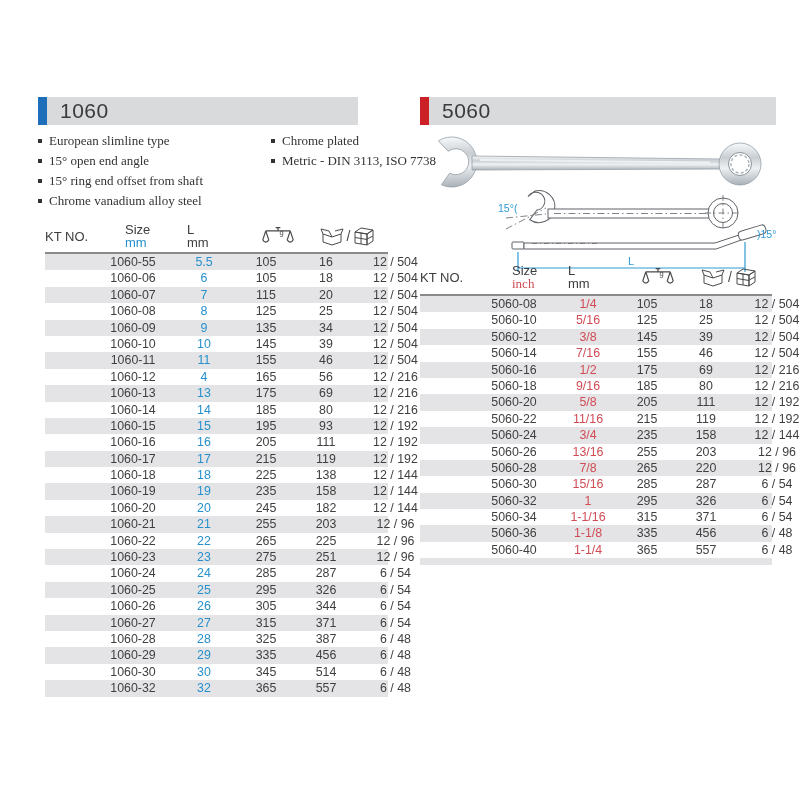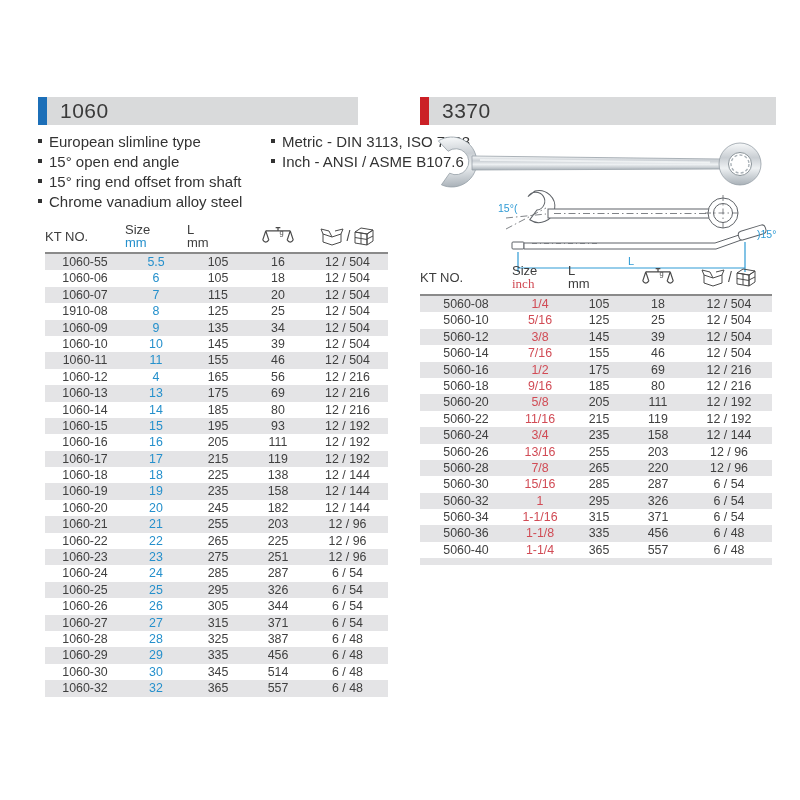--- a/index.html
+++ b/index.html
@@ -12,36 +12,36 @@
   .secbar .accent{width:9px; height:28px; flex:0 0 9px;}
   .secbar.metric .accent{background:#1c6fb8;}
   .secbar.inch .accent{background:#cb2026;}
   .secbar .sectitle{font-size:21px; color:#3a3a3a; padding-left:13px; letter-spacing:0.5px;}
   .secbar.metric{left:38px; top:97px; width:320px;}
   .secbar.inch{left:420px; top:97px; width:356px;}
   
   .features{position:absolute; top:131px;}
   .features.c1{left:38px; width:230px;}
   .features.c2{left:271px; width:200px;}
-  .feature{display:flex; align-items:center; height:20px; font-size:15px; color:#333;}
+  .feature{display:flex; align-items:center; height:20px; font-size:13px; color:#333;font-family:Liberation Serif, serif;}
   .bullet{width:4px; height:4px; background:#333; margin-right:7px; flex:0 0 4px;}
   
   .illus{position:absolute; left:420px; top:128px; width:356px; height:150px;}
   
   .spec-table{position:absolute; font-size:12.4px;}
   .spec-table.metric{left:45px; top:220px; width:343px;}
   .spec-table.inch{left:420px; top:260px; width:352px;}
   .thead{display:grid; align-items:center; border-bottom:2px solid #8a8a8a;}
   .spec-table.metric .thead{height:32px; grid-template-columns:80px 62px 62px 58px 81px;}
   .spec-table.inch  .thead{height:34px; grid-template-columns:92px 56px 62px 56px 86px;}
   .thcell{font-size:13px; line-height:13px; color:#3d3d3d;}
   .thcell .unit-mm{color:#2590cc;}
   .thcell .unit-inch{color:#d14b55;font-family:Liberation Serif, serif;}
   .thcell.iconcell{display:flex; justify-content:center; align-items:center; gap:2px;}
-  .trow{display:grid; align-items:center;}
+  .trow{display:grid; align-items:center;padding-left:48px;}
   .spec-table.metric .trow{grid-template-columns:80px 62px 62px 58px 81px; height:16.4px;}
   .spec-table.inch  .trow{grid-template-columns:92px 56px 62px 56px 86px; height:16.4px;}
   .trow.stripe{background:#e4e4e6;}
   .tcell{text-align:center; line-height:16.4px; color:#3f3f3f; white-space:nowrap;}
   .spec-table.metric .tcell.c1{color:#2590cc;}
   .spec-table.inch  .tcell.c1{color:#d14b55;}
   .footer-stripe{height:7px; background:#e4e4e6; margin-top:0px;}
   .icon-svg{display:block;}
   .slash{font-size:14px; color:#4a4a4a; padding:0 1px;}
 </style>
@@ -50,21 +50,21 @@
 
 <div class="page">
 
   <div class="secbar metric">
     <div class="accent"></div>
     <div class="sectitle">1060</div>
   </div>
 
   <div class="secbar inch">
     <div class="accent"></div>
-    <div class="sectitle">3370</div>
+    <div class="sectitle">5060</div>
   </div>
 
   <div class="features c1">
       <div class="feature">
         <span class="bullet"></span>
         <span>European slimline type</span>
       </div>
       <div class="feature">
         <span class="bullet"></span>
         <span>15° open end angle</span>
@@ -74,25 +74,25 @@
         <span>15° ring end offset from shaft</span>
       </div>
       <div class="feature">
         <span class="bullet"></span>
         <span>Chrome vanadium alloy steel</span>
       </div>
     </div>
   <div class="features c2">
       <div class="feature">
         <span class="bullet"></span>
-        <span>Metric - DIN 3113, ISO 7738</span>
+        <span>Chrome plated</span>
       </div>
       <div class="feature">
         <span class="bullet"></span>
-        <span>Inch - ANSI / ASME B107.6</span>
+        <span>Metric - DIN 3113, ISO 7738</span>
       </div>
     </div>
 
   <div class="illus">
     <svg class="icon-svg" width="356" height="150" viewBox="0 0 356 150">
       <defs>
         <linearGradient id="chrome" x1="0" y1="0" x2="0" y2="1">
           <stop offset="0" stop-color="#f7f9fa"></stop>
           <stop offset="0.35" stop-color="#c9ced3"></stop>
           <stop offset="0.6" stop-color="#eef1f3"></stop>
@@ -191,21 +191,21 @@
           <div class="tcell c4">12 / 504</div>
         </div>
         <div class="trow stripe">
           <div class="tcell c0">1060-07</div>
           <div class="tcell c1">7</div>
           <div class="tcell c2">115</div>
           <div class="tcell c3">20</div>
           <div class="tcell c4">12 / 504</div>
         </div>
         <div class="trow">
-          <div class="tcell c0">1910-08</div>
+          <div class="tcell c0">1060-08</div>
           <div class="tcell c1">8</div>
           <div class="tcell c2">125</div>
           <div class="tcell c3">25</div>
           <div class="tcell c4">12 / 504</div>
         </div>
         <div class="trow stripe">
           <div class="tcell c0">1060-09</div>
           <div class="tcell c1">9</div>
           <div class="tcell c2">135</div>
           <div class="tcell c3">34</div>

